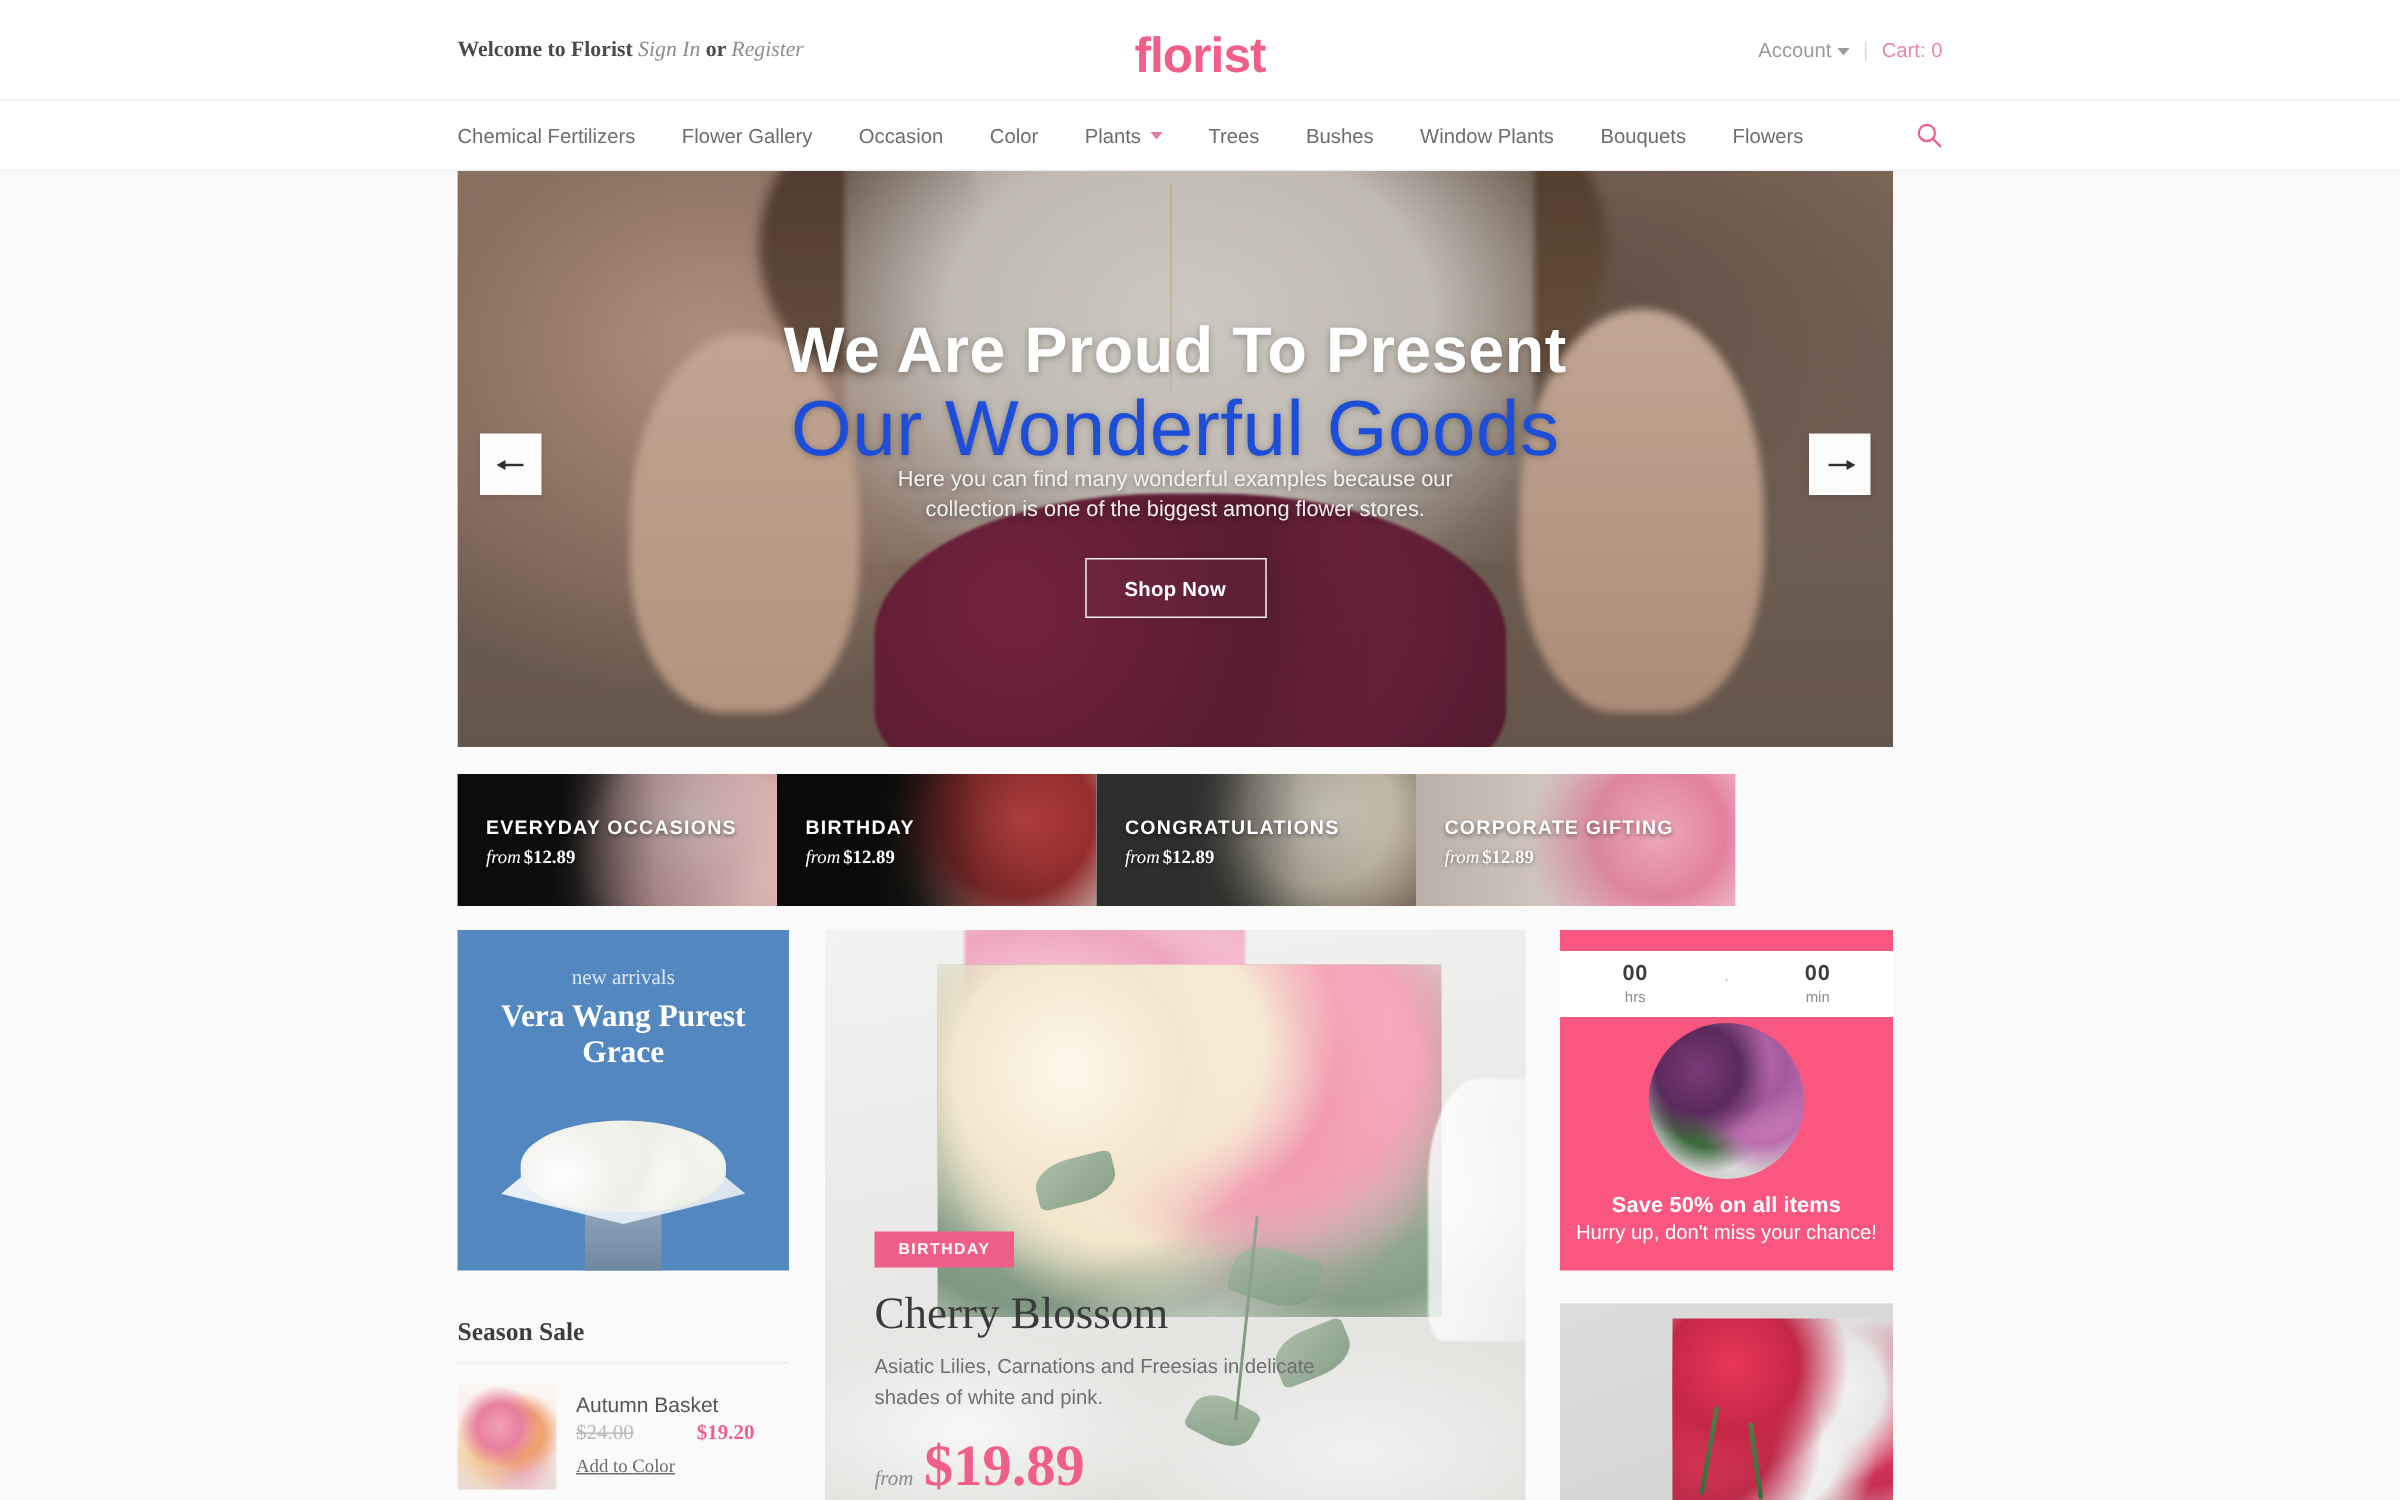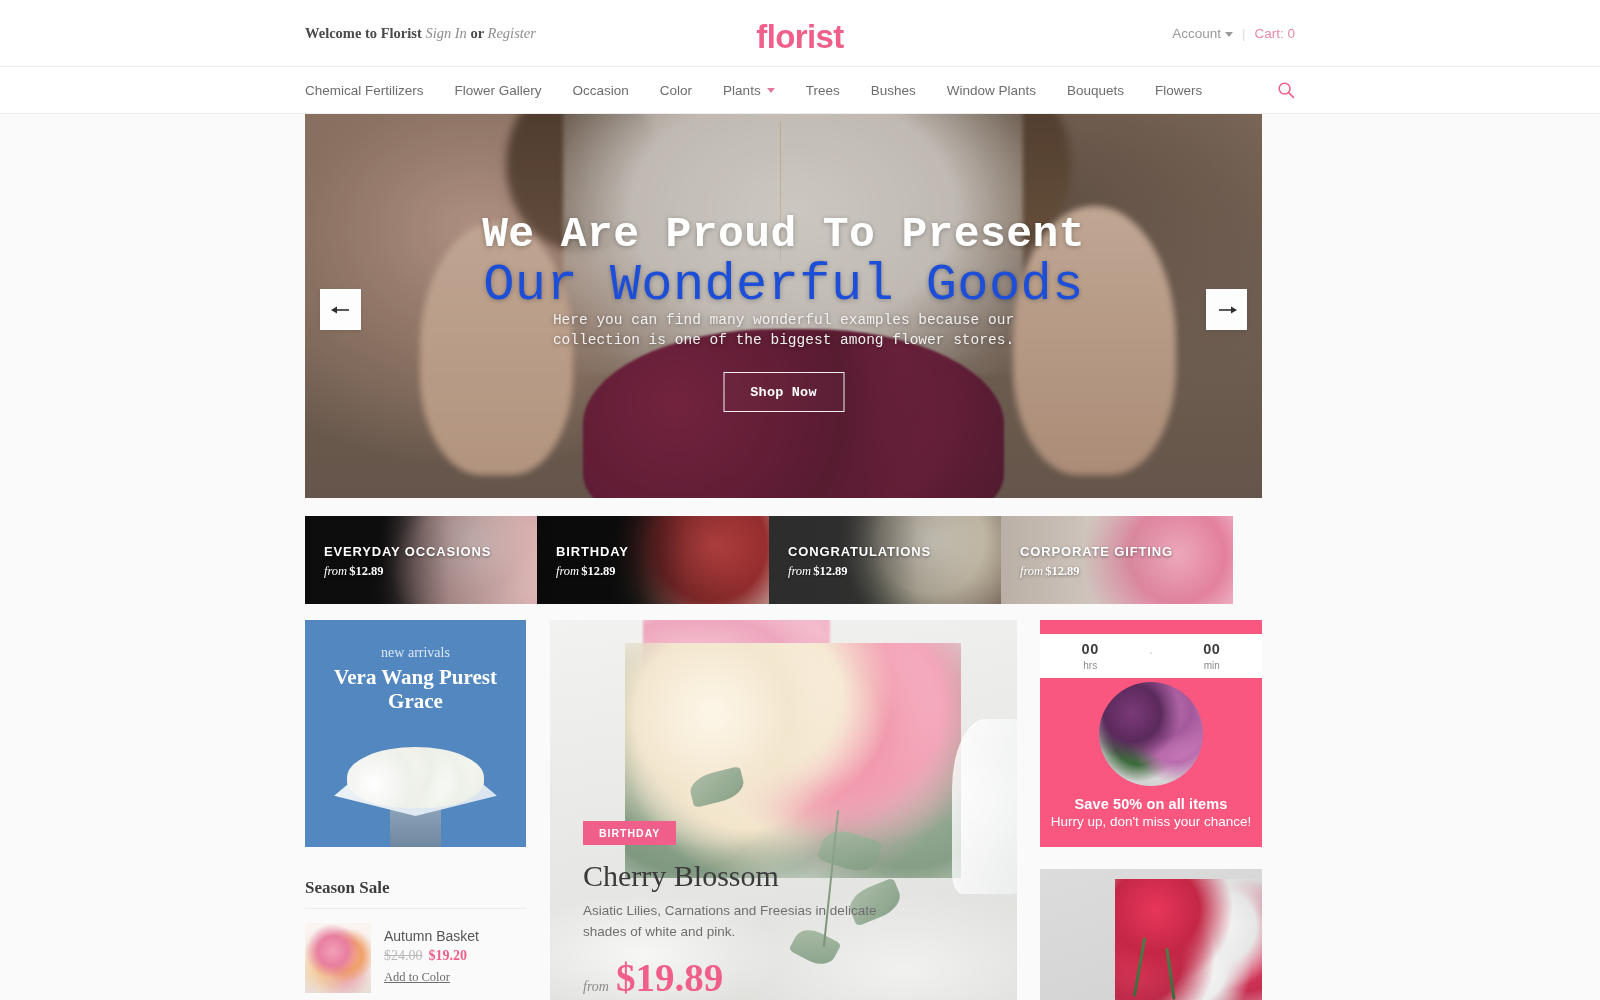--- a/index.html
+++ b/index.html
@@ -98,21 +98,21 @@
       radial-gradient(circle at 70% 40%, #7a1f40 0%, #521630 52%, rgba(70,18,40,0) 74%),
       radial-gradient(circle at 35% 66%, #6b1c38 0%, #46122a 55%, rgba(60,15,35,0) 78%),
       radial-gradient(circle at 62% 70%, #8a2449 0%, #4d142c 55%, rgba(60,15,35,0) 80%),
       radial-gradient(ellipse at 50% 55%, #5a172f 0%, #3b0f22 70%, rgba(45,12,26,0.85) 100%);
     border-radius: 46% 46% 30% 30%; filter: blur(1.2px);
   }
   .hs-neck { position:absolute; left:49.6%; top:2%; width:1.5px; height:36%;
     background: linear-gradient(180deg, rgba(214,190,150,0.9), rgba(200,175,135,0.35)); }
   .hero-tint { position:absolute; inset:0; background: rgba(60,50,45,0.16); }
 
-  .hero-content { position: absolute; inset: 0; font-family: Liberation Mono, monospace; }
+  .hero-content { position: absolute; inset: 0; }
   .hero-t1 {
     position: absolute; top: 96px; left: 0; right: 0; text-align: center;
     font-size: 43px; font-weight: 700; color: #ffffff; letter-spacing: 0.4px;
     text-shadow: 0 1px 5px rgba(0,0,0,0.28);
   }
   .hero-t2 {
     position: absolute; top: 142px; left: 0; right: 0; text-align: center;
     font-size: 52px; font-weight: 300; color: #1d4ed8; letter-spacing: 0.4px;
     text-shadow: 0 1px 5px rgba(0,0,0,0.28);
   }
@@ -136,21 +136,21 @@
   }
   .arrow-prev { left: 15px; }
   .arrow-next { right: 15px; }
   .arrowbtn svg { display: block; }
 
   
   .cats {
     position: absolute; left: 305px; top: 516px; width: 957px; height: 88px;
     display: flex;
   }
-  .cat { position: relative; width: 232px; height: 88px; overflow: hidden; }
+  .cat { position: relative; width: 213px; height: 88px; overflow: hidden; }
   .cat .cbg { position: absolute; inset: 0; }
   .cat .cveil {
     position: absolute; inset: 0;
   }
   .cat .ctext { position: absolute; left: 19px; top: 28px; z-index: 3; }
   .cat .ctitle {
     font-size: 13px; font-weight: 700; color: #fff; letter-spacing: 0.85px;
     text-shadow: 0 1px 3px rgba(0,0,0,0.45);
   }
   .cat .cprice {
@@ -230,21 +230,21 @@
       radial-gradient(circle at 42% 40%, #f2a0b8 0%, #e87fa0 26%, rgba(230,130,160,0) 48%),
       radial-gradient(circle at 64% 46%, #f6b98a 0%, #efa06a 26%, rgba(238,160,106,0) 48%),
       radial-gradient(circle at 30% 62%, #f4c27d 0%, rgba(240,190,120,0) 46%),
       radial-gradient(circle at 58% 70%, #e9909f 0%, rgba(230,144,159,0) 46%),
       linear-gradient(180deg,#fbf5f2 0%, #f4e9e4 60%, #e9dcd6 100%);
   }
   .ssinfo { margin-left: 13px; padding-top: 5px; }
   .ssname { font-size: 14px; color: #555; }
   .ssprices { margin-top: 4px; font-family: "Liberation Serif", serif; font-size: 14px; }
   .ssold { color: #b9b9b9; text-decoration: line-through; margin-right: 6px; }
-  .ssnew { color: #ef5f8a; font-weight: 700; }
+  .ssnew { color: #ef5f8a; font-weight: 700; margin-left: 36px; }
   .ssaddcart {
     margin-top: 6px; font-family: "Liberation Serif", serif; font-size: 12.5px;
     color: #6d6d6d; text-decoration: underline; cursor: pointer; display: inline-block;
   }
 
   
   .feature {
     position: absolute; left: 245px; top: 0; width: 467px; height: 380px;
     overflow: hidden; background: #e9e9e7;
   }

